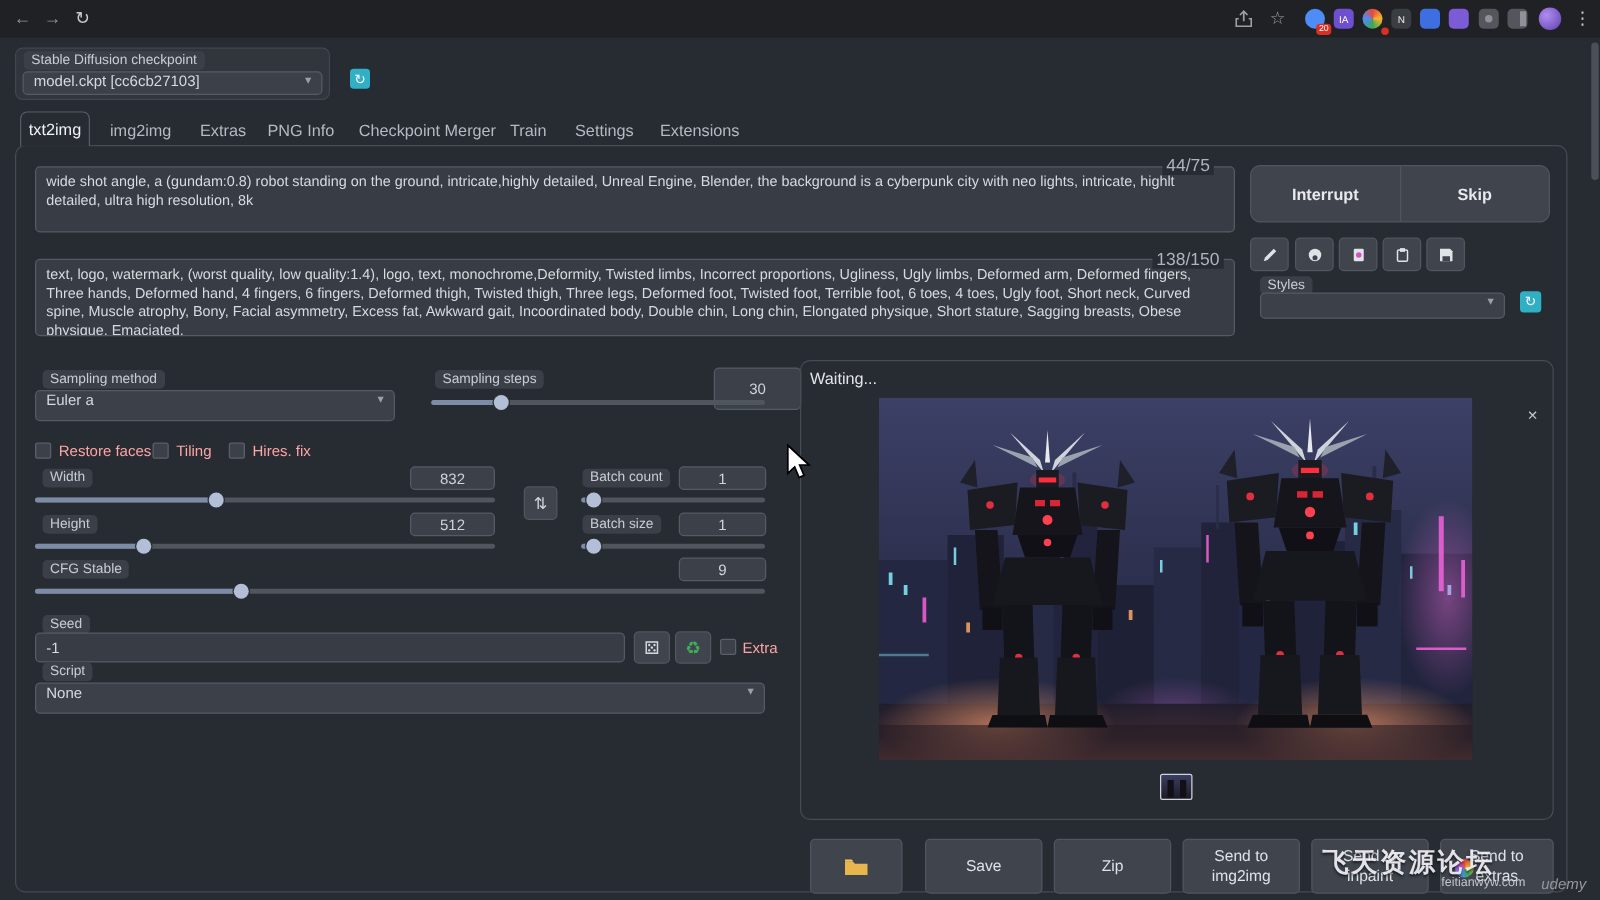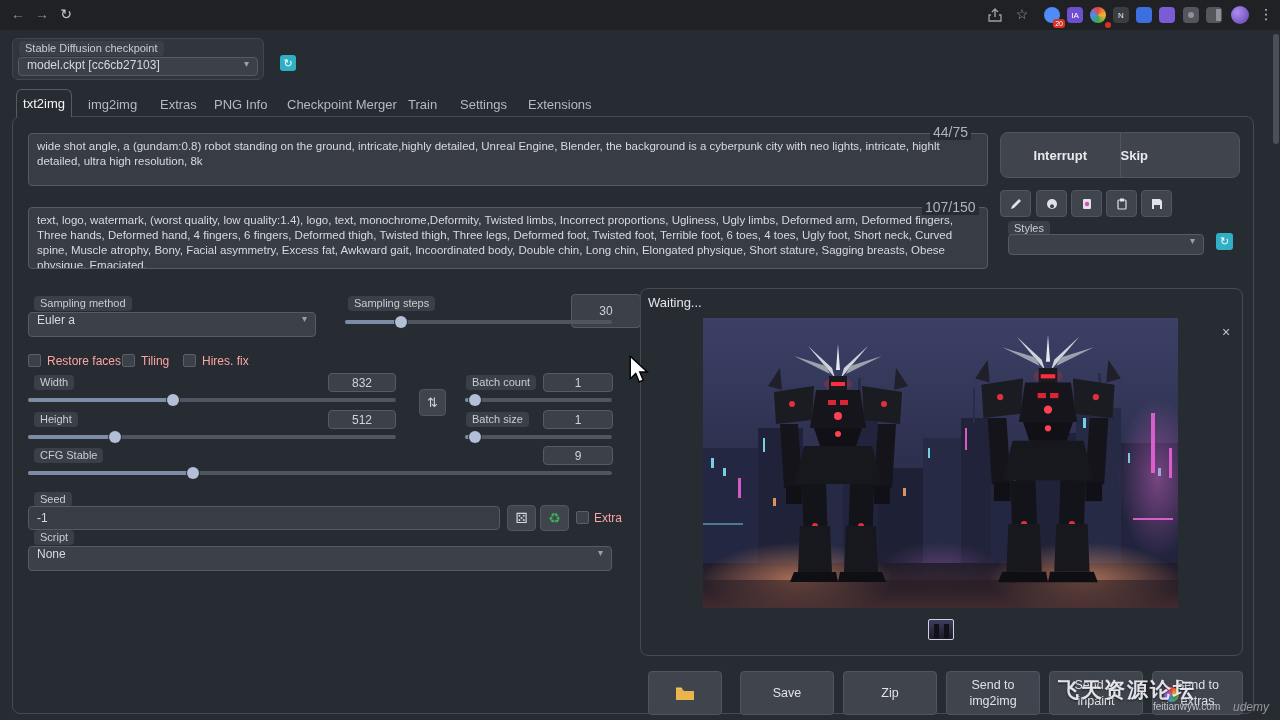--- a/index.html
+++ b/index.html
@@ -101,29 +101,29 @@
   <span class="tab" style="left:287px;top:97px">Checkpoint Merger</span>
   <span class="tab" style="left:408px;top:97px">Train</span>
   <span class="tab" style="left:460px;top:97px">Settings</span>
   <span class="tab" style="left:528px;top:97px">Extensions</span>
 
   <div id="maincontainer"></div>
 
   <span class="counter" style="left:930px;top:124px">44/75</span>
   <textarea class="prompt" style="left: 28px; top: 133px; width: 960px; height: 53px;" readonly="">wide shot angle, a (gundam:0.8) robot standing on the ground, intricate,highly detailed, Unreal Engine, Blender, the background is a cyberpunk city with neo lights, intricate, highlt detailed, ultra high resolution, 8k</textarea>
 
-  <span class="counter" style="left:922px;top:199px">107/150</span>
+  <span class="counter" style="left:922px;top:199px">138/150</span>
   <textarea class="prompt" style="left: 28px; top: 207px; width: 960px; height: 62px;" readonly="">text, logo, watermark, (worst quality, low quality:1.4), logo, text, monochrome,Deformity, Twisted limbs, Incorrect proportions, Ugliness, Ugly limbs, Deformed arm, Deformed fingers, Three hands, Deformed hand, 4 fingers, 6 fingers, Deformed thigh, Twisted thigh, Three legs, Deformed foot, Twisted foot, Terrible foot, 6 toes, 4 toes, Ugly foot, Short neck, Curved spine, Muscle atrophy, Bony, Facial asymmetry, Excess fat, Awkward gait, Incoordinated body, Double chin, Long chin, Elongated physique, Short stature, Sagging breasts, Obese physique, Emaciated,</textarea>
 
   <div class="abs" style="left:1000px;top:132px;width:240px;height:46px;background:#3f444d;border:1px solid #50565f;border-radius:8px;display:flex;align-items:stretch">
     <div style="flex:1;display:flex;align-items:center;justify-content:center;font-size:13px;font-weight:600;color:#e8eaed">
         <span>Interrupt</span>
       </div>
     <div class="divider"></div>
-    <div style="flex:1;display:flex;align-items:center;justify-content:flex-start;font-size:13px;font-weight:600;color:#e8eaed">
+    <div style="flex:1;display:flex;align-items:center;justify-content:center;font-size:13px;font-weight:600;color:#e8eaed">
         <span>Skip</span>
       </div>
   </div>
 
   <div class="iconbtn" style="left:1000px;top:190px;width:31px;height:27px">
     <svg width="14" height="14" viewBox="0 0 14 14">
         <path d="M2,12 L5,11 L12,4 L10,2 L3,9 Z" fill="#dfe2e6"></path>
       </svg>
   </div>
   <div class="iconbtn" style="left:1036px;top:190px;width:31px;height:27px">

